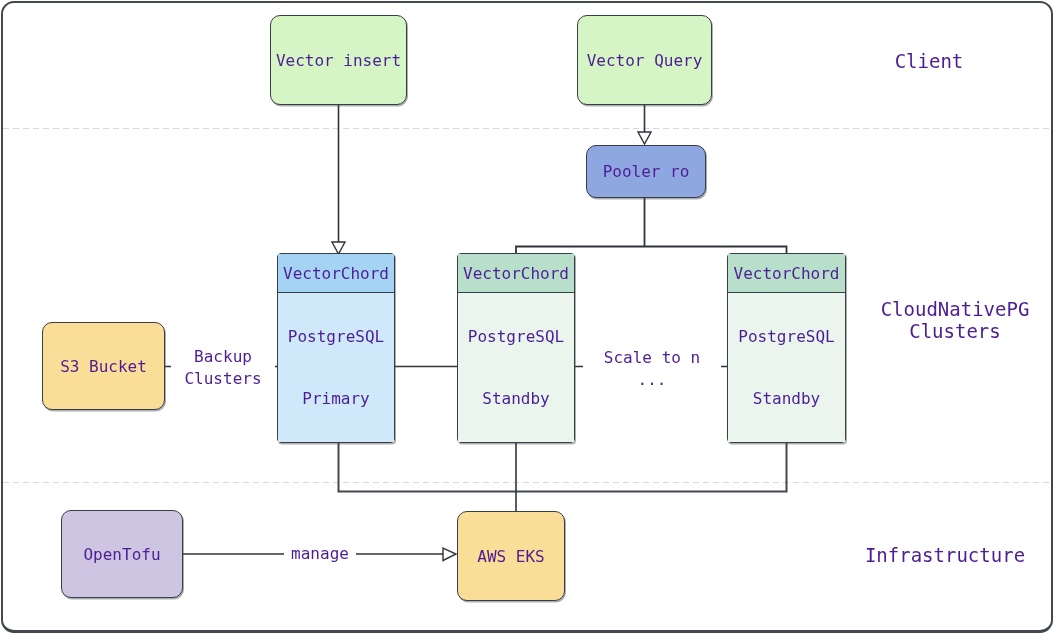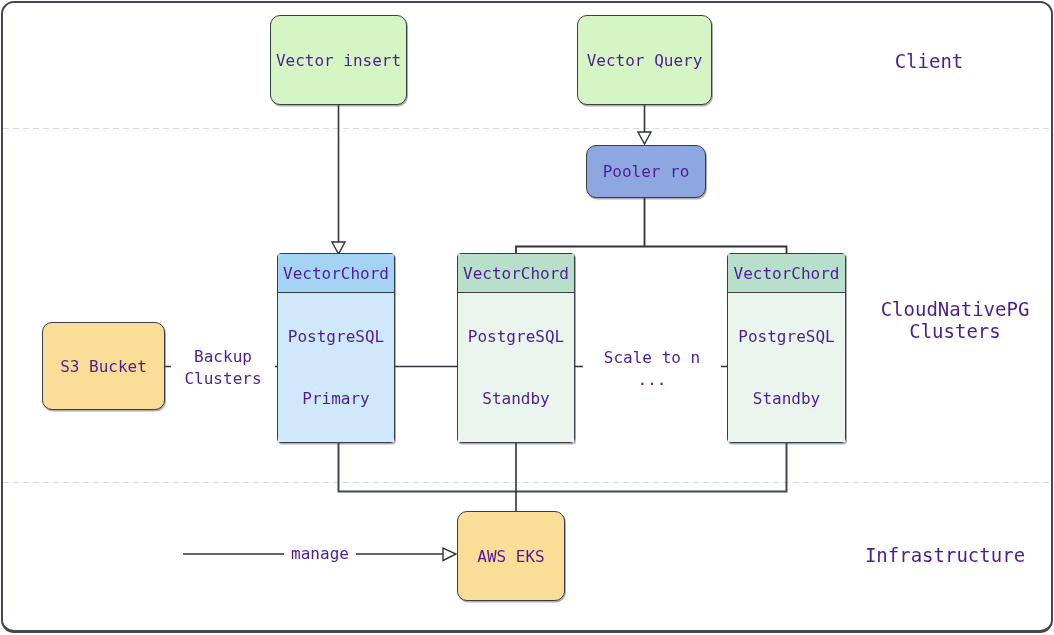--- a/index.html
+++ b/index.html
@@ -162,20 +162,23 @@
   <div class="edge-label two-line" style="left:171px;top:346px;width:100px;">
     <span>Backup</span>
     <span>Clusters</span>
   </div>
 
   <div class="edge-label two-line" style="left:583px;top:347px;width:134px;">
     <span>Scale to n</span>
     <span>...</span>
   </div>
 
+  <div class="node fill-lavender" style="left:61px;top:510px;width:122px;height:88px;">
+    <span>OpenTofu</span>
+  </div>
 
   <div class="edge-label" style="left:284px;top:543px;width:68px;line-height:21px;">manage</div>
 
   <div class="node fill-yellow" style="left:457px;top:511px;width:108px;height:90px;">
     <span>AWS EKS</span>
   </div>
 
   <div class="section-label" style="left:845px;top:544px;">Infrastructure</div>
 
   <div id="frame"></div>

